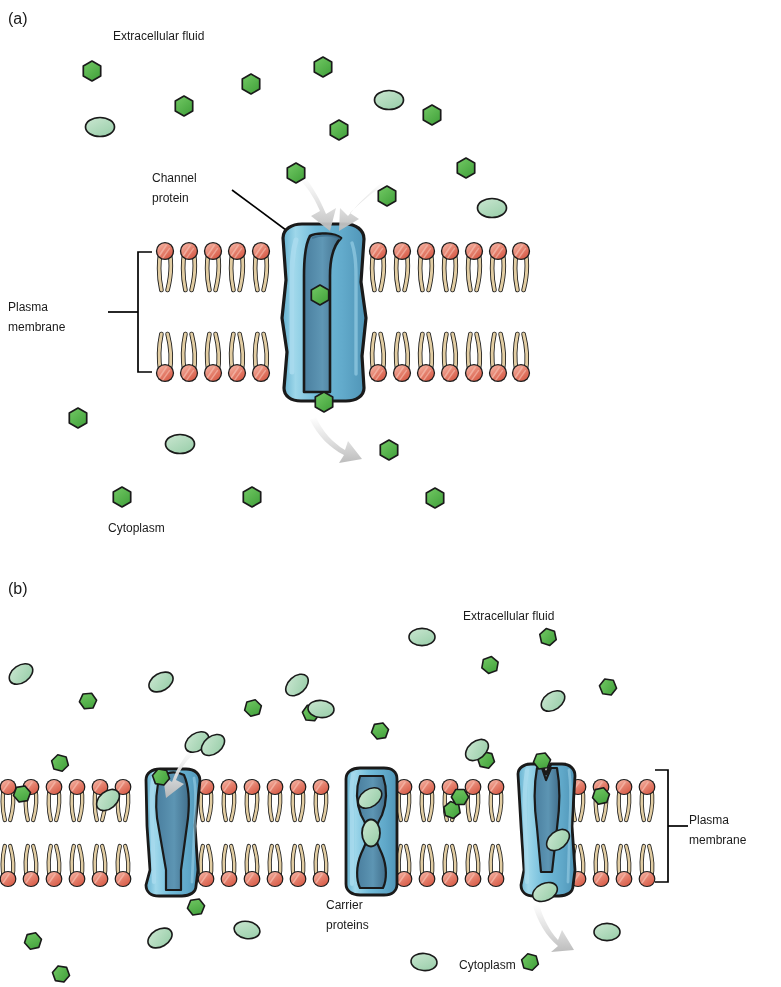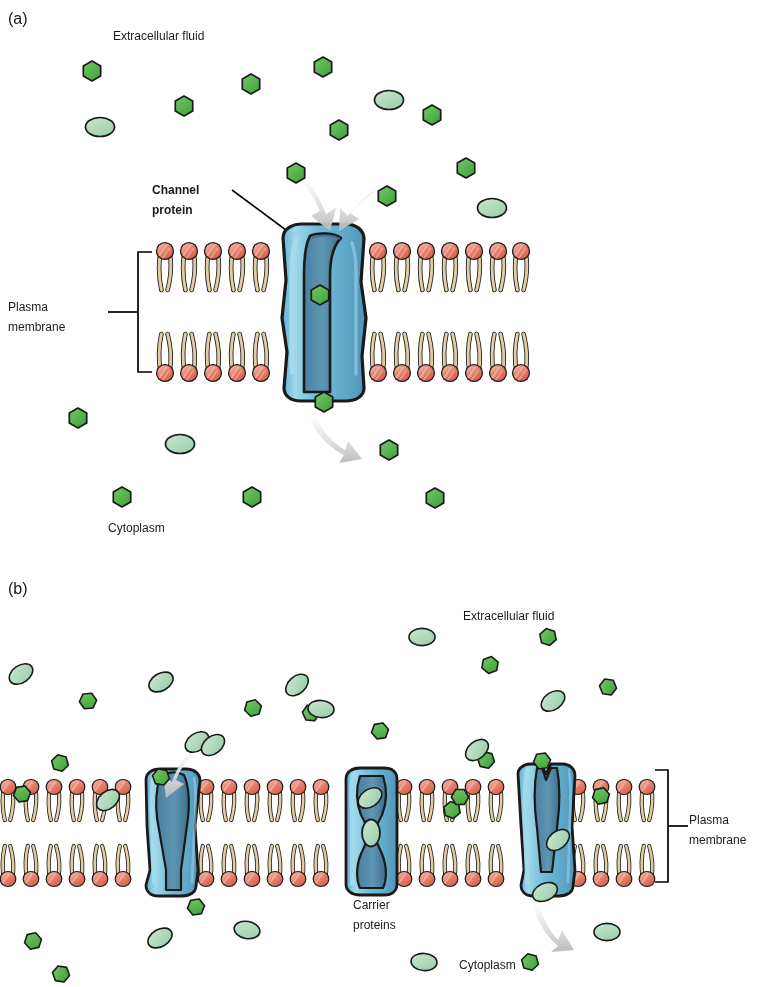--- a/index.html
+++ b/index.html
@@ -21,21 +21,21 @@
 
   <div class="panel-label" style="left:8px;top:10px;">(a)</div>
 
   <div class="fig-label" style="left:113px;top:26px;">Extracellular fluid</div>
 
   <div class="fig-label" style="left:108px;top:518px;">Cytoplasm</div>
 
   <div class="fig-label" style="left:8px;top:297px;">Plasma
 membrane</div>
 
-  <div class="fig-label" style="left:152px;top:180px;font-weight:bold;">Channel
+  <div class="fig-label" style="left:152px;top:168px;">Channel
 protein</div>
 
   <svg width="781" height="570">
     <defs>
       <linearGradient id="headGrad" x1="0.25" y1="0.15" x2="0.8" y2="0.9">
         <stop offset="0%" stop-color="#f0a594"></stop>
         <stop offset="45%" stop-color="#e4806d"></stop>
         <stop offset="100%" stop-color="#d9604c"></stop>
       </linearGradient>
       <linearGradient id="protGradA" x1="0" y1="0" x2="1" y2="0">
@@ -190,21 +190,21 @@
 
   <div class="panel-label" style="left:8px;top:10px;">(b)</div>
 
   <div class="fig-label" style="left:463px;top:36px;">Extracellular fluid</div>
 
   <div class="fig-label" style="left:459px;top:955px; top:385px;">Cytoplasm</div>
 
   <div class="fig-label" style="left:689px;top:240px;">Plasma
 membrane</div>
 
-  <div class="fig-label" style="left:353px;top:325px;">Carrier
+  <div class="fig-label" style="left:326px;top:325px;">Carrier
 proteins</div>
 
   <svg width="781" height="417">
     <defs>
       <linearGradient id="protGradB" x1="0" y1="0" x2="1" y2="0">
         <stop offset="0%" stop-color="#63b0cf"></stop>
         <stop offset="18%" stop-color="#9ed7ea"></stop>
         <stop offset="45%" stop-color="#72bcda"></stop>
         <stop offset="78%" stop-color="#5fa7c8"></stop>
         <stop offset="100%" stop-color="#4f94b6"></stop>

